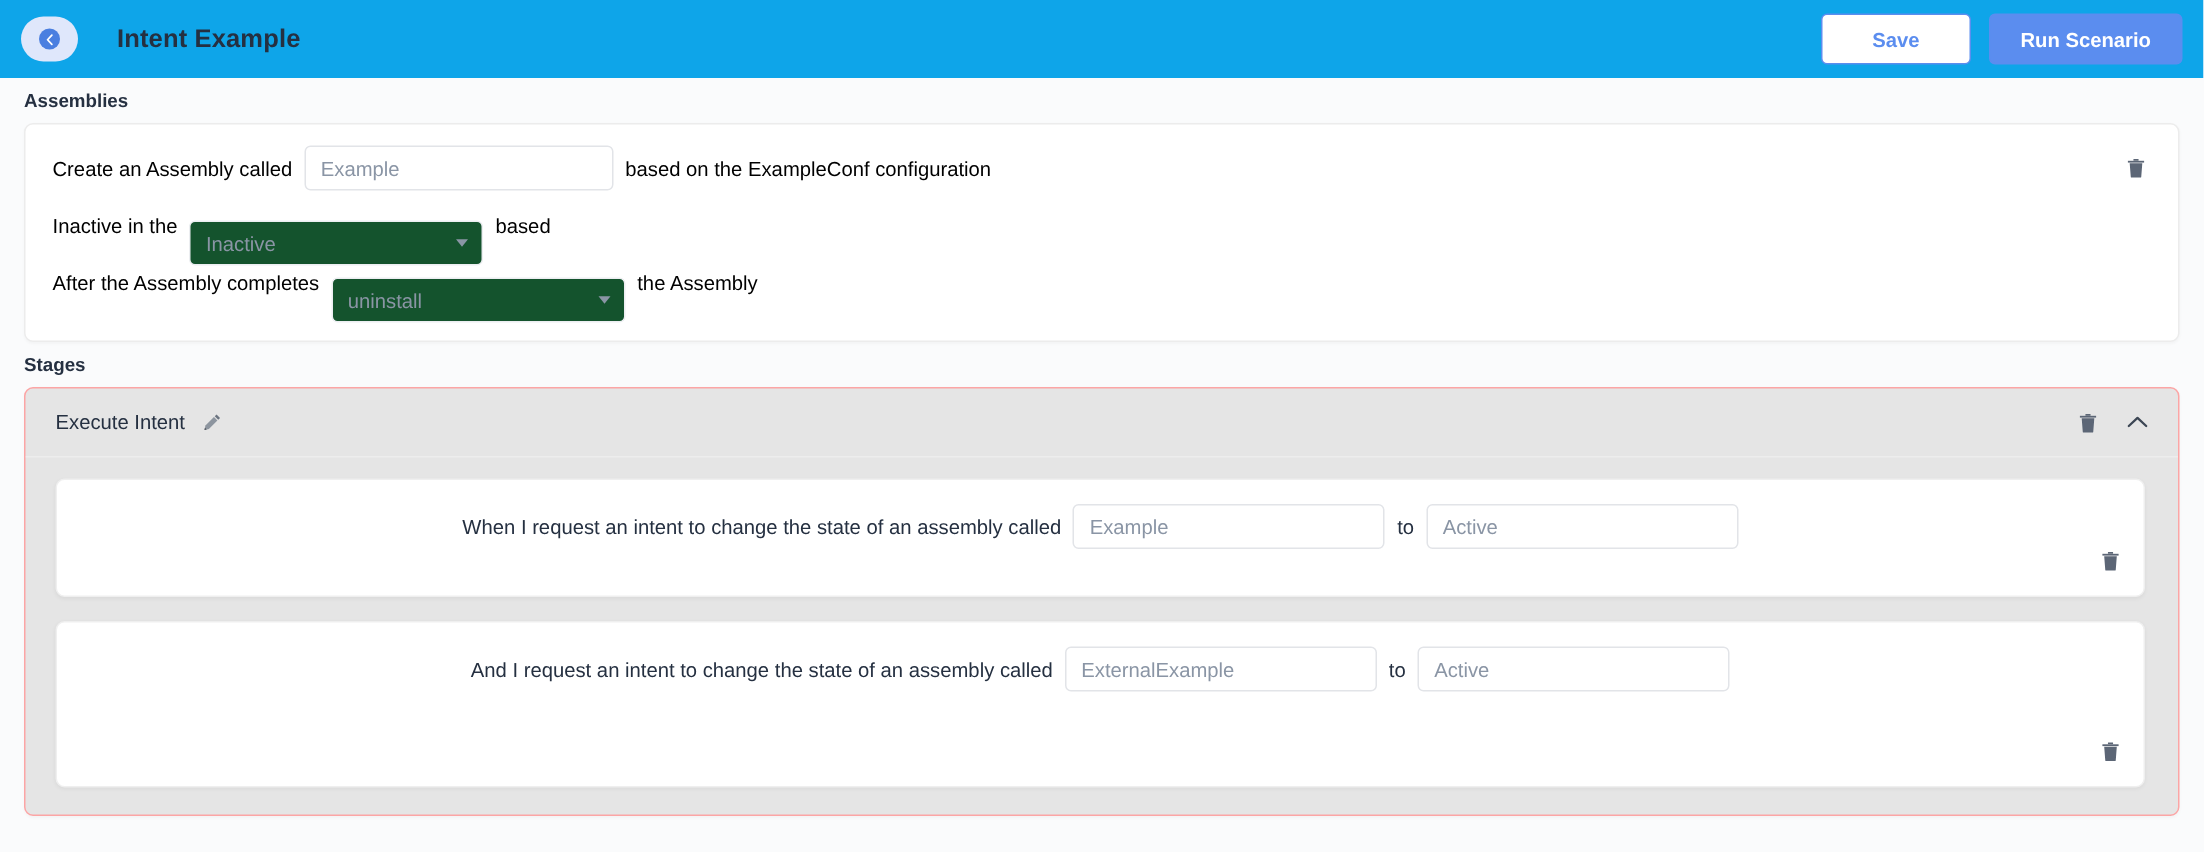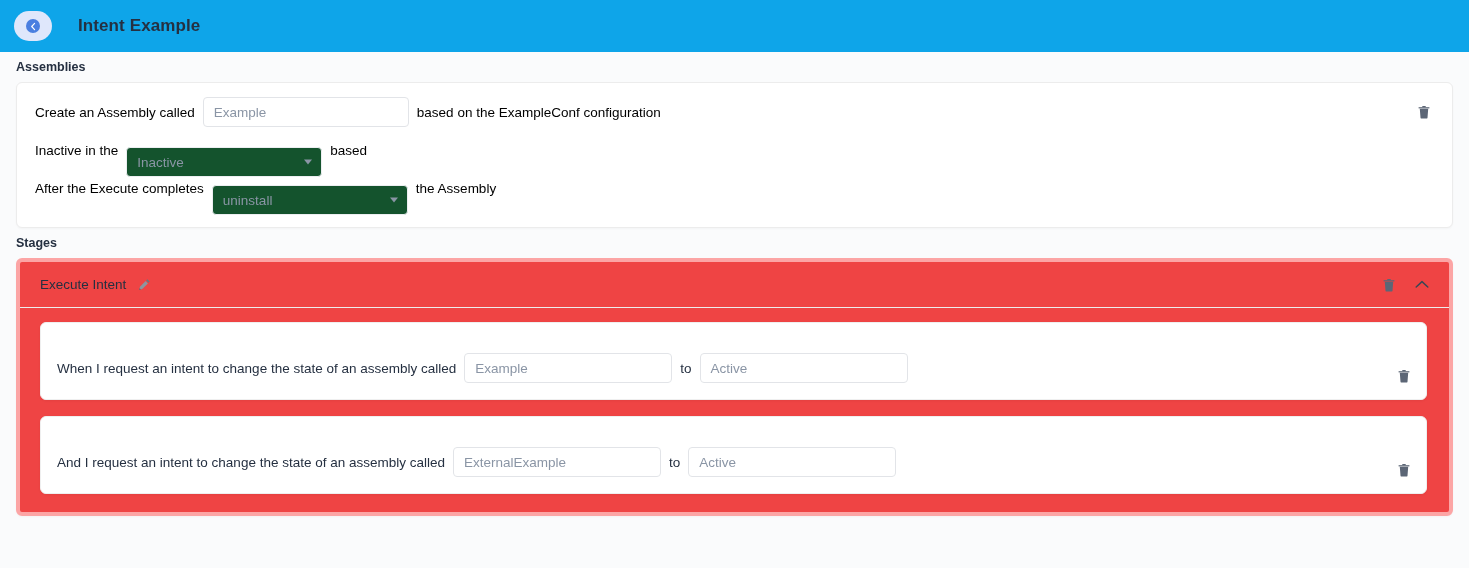--- a/index.html
+++ b/index.html
@@ -146,22 +146,22 @@
     justify-content: center;
   }
   .trash-abs {
     position: absolute;
     right: 22px;
     top: 22px;
   }
 
   
   .stage-card {
-    background: #ef4444;
-    border: 4px solid #fca5a5;
+    background: #e5e5e5;
+    border: 1px solid #fca5a5;
     border-radius: 6px;
     margin: 0 16px;
     box-shadow: 0 1px 2px rgba(0,0,0,0.03);
     overflow: hidden;
   }
   .stage-header {
     height: 46px;
     display: flex;
     align-items: center;
     padding: 0 20px 0 20px;
@@ -186,21 +186,22 @@
 
   .step-card {
     background: #ffffff;
     border: 1px solid #efefef;
     border-radius: 6px;
     box-shadow: 0 1px 3px rgba(0,0,0,0.05);
     padding: 16px;
     margin-bottom: 16px;
     min-height: 78px;
     display: flex;
-    align-items: flex-end;
+    align-items: center;
+    flex-direction: column;
   }
   .step-card:last-child { margin-bottom: 0; gap: 32px; }
   .step-line {
     display: flex;
     align-items: center;
     flex: 1 1 auto;
   }
   .step-text {
     font-size: 13.5px;
     color: #253041;
@@ -216,20 +217,24 @@
 
 <div class="topbar">
   <div class="back-btn">
     <span class="back-circle">
       <svg width="9" height="9" viewBox="0 0 10 10">
         <path d="M6.2 1.6 L3 5 L6.2 8.4" fill="none" stroke="#ffffff" stroke-width="1.3" stroke-linecap="round" stroke-linejoin="round"></path>
       </svg>
     </span>
   </div>
   <div class="page-title">Intent Example</div>
+  <div class="topbar-actions">
+    <div class="btn btn-outline">Save</div>
+    <div class="btn btn-primary">Run Scenario</div>
+  </div>
 </div>
 
 <div class="section-label">Assemblies</div>
 
 <div class="card assembly-card">
 
   <div class="arow">
     <span class="atext">Create an Assembly called</span>
     <span class="inp gap-l" style="width:206px;">Example</span>
     <span class="atext gap-l">based on the ExampleConf configuration</span>
@@ -238,21 +243,21 @@
   <div class="arow">
     <span class="atext">Inactive in the</span>
     <span class="sel gap-l" style="width:196px;">
       <span>Inactive</span>
       <span class="caret"></span>
     </span>
     <span class="atext gap-l">based</span>
   </div>
 
   <div class="arow">
-    <span class="atext">After the Execute completes</span>
+    <span class="atext">After the Assembly completes</span>
     <span class="sel gap-l" style="width:196px;">
       <span>uninstall</span>
       <span class="caret"></span>
     </span>
     <span class="atext gap-l">the Assembly</span>
   </div>
 
   <span class="trash trash-abs">
     <svg width="12" height="14" viewBox="0 0 12 14">
       <path d="M4.3 1 h3.4 v1.2 h-3.4 z" fill="#5c6676"></path>

